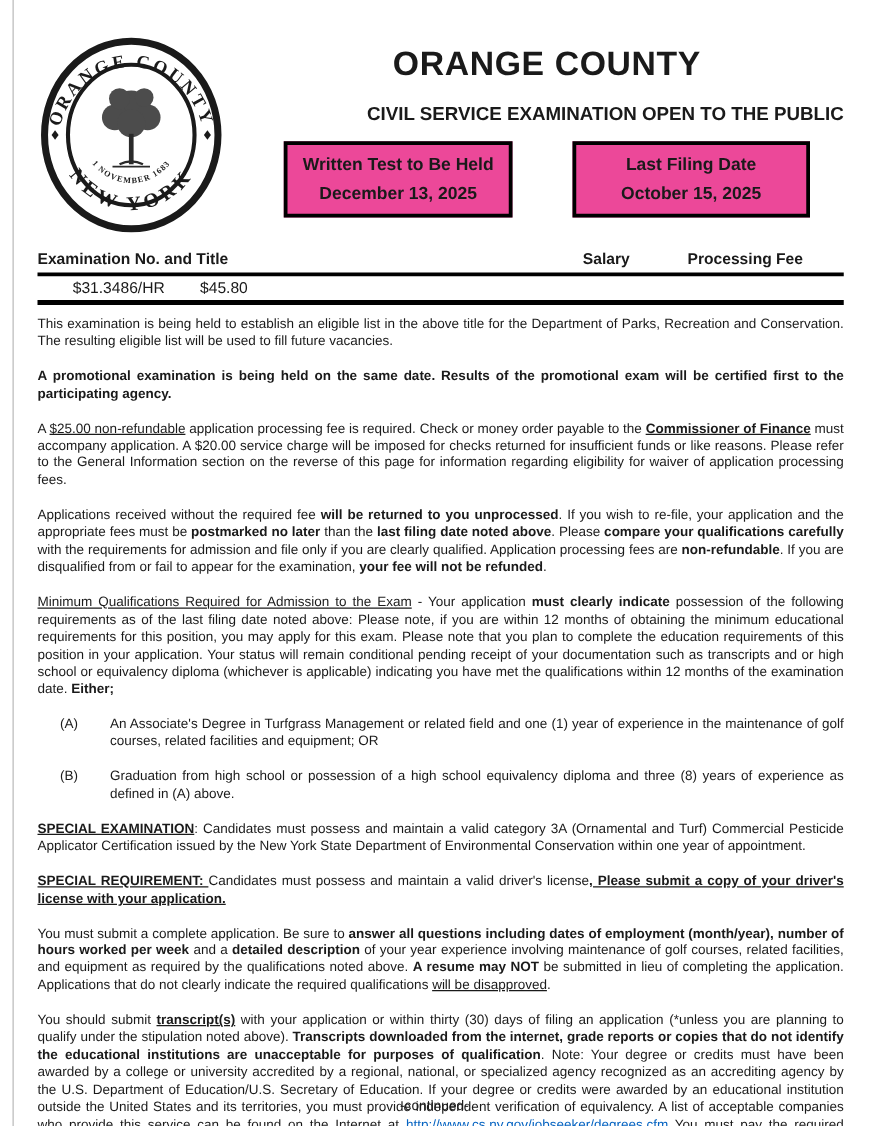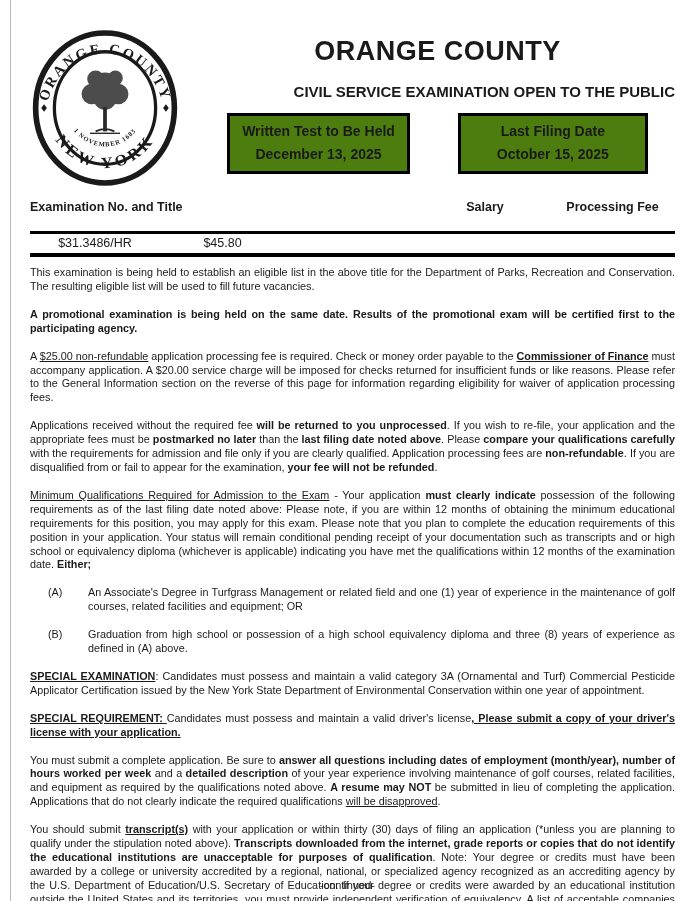--- a/index.html
+++ b/index.html
@@ -11,34 +11,34 @@
   .edge-line{position:absolute;left:10px;top:0;bottom:0;width:1px;background:#bcbcbc;}
   .content{padding:24px 24px 0 30px;}
 
   
   .masthead{display:flex;}
   .seal-wrap{flex:0 0 170px;padding-top:4px;}
   .head-right{flex:1;padding-top:12px;}
   .county-title{margin:0 0 16px;text-align:center;font-size:27px;font-weight:bold;letter-spacing:.5px;}
   .subtitle{margin:0 0 13px;text-align:right;font-size:15px;font-weight:bold;}
   .boxes{display:flex;justify-content:center;gap:48px;}
-  .info-box{border:3px solid #000;background:#4d7c0f;text-align:center;font-weight:bold;
+  .info-box{border:3px solid #000;background:#ec4899;text-align:center;font-weight:bold;
             font-size:14px;padding:7px 12px 9px;}
   .info-box .bx-label{margin-bottom:7px;}
   .box-written{min-width:148px;}
   .box-filing{min-width:160px;}
 
   
   .exam-table{margin-top:12px;}
   .t-head,.t-row{display:flex;align-items:baseline;}
-  .t-head{font-weight:bold;font-size:12.5px;padding-bottom:17px;}
+  .t-head{font-weight:bold;font-size:12.5px;padding-bottom:4px;}
   .t-row{font-size:12.5px;padding:2px 0 3px;}
   .col-title{flex:1;}
   .col-salary{width:130px;text-align:center;}
-  .col-fee{width:125px;text-align:center;}
+  .col-fee{width:125px;}
   .rule2{height:3px;background:#000;}
   .rule4{height:4px;background:#000;}
 
   
   main{margin-top:9px;font-size:10.8px;line-height:13.9px;}
   .para{margin:0 0 14px;text-align:justify;}
   .qual-item{display:flex;margin:0 0 14px;padding-left:18px;}
   .qual-label{flex:0 0 40px;}
   .qual-text{flex:1;text-align:justify;}
 

